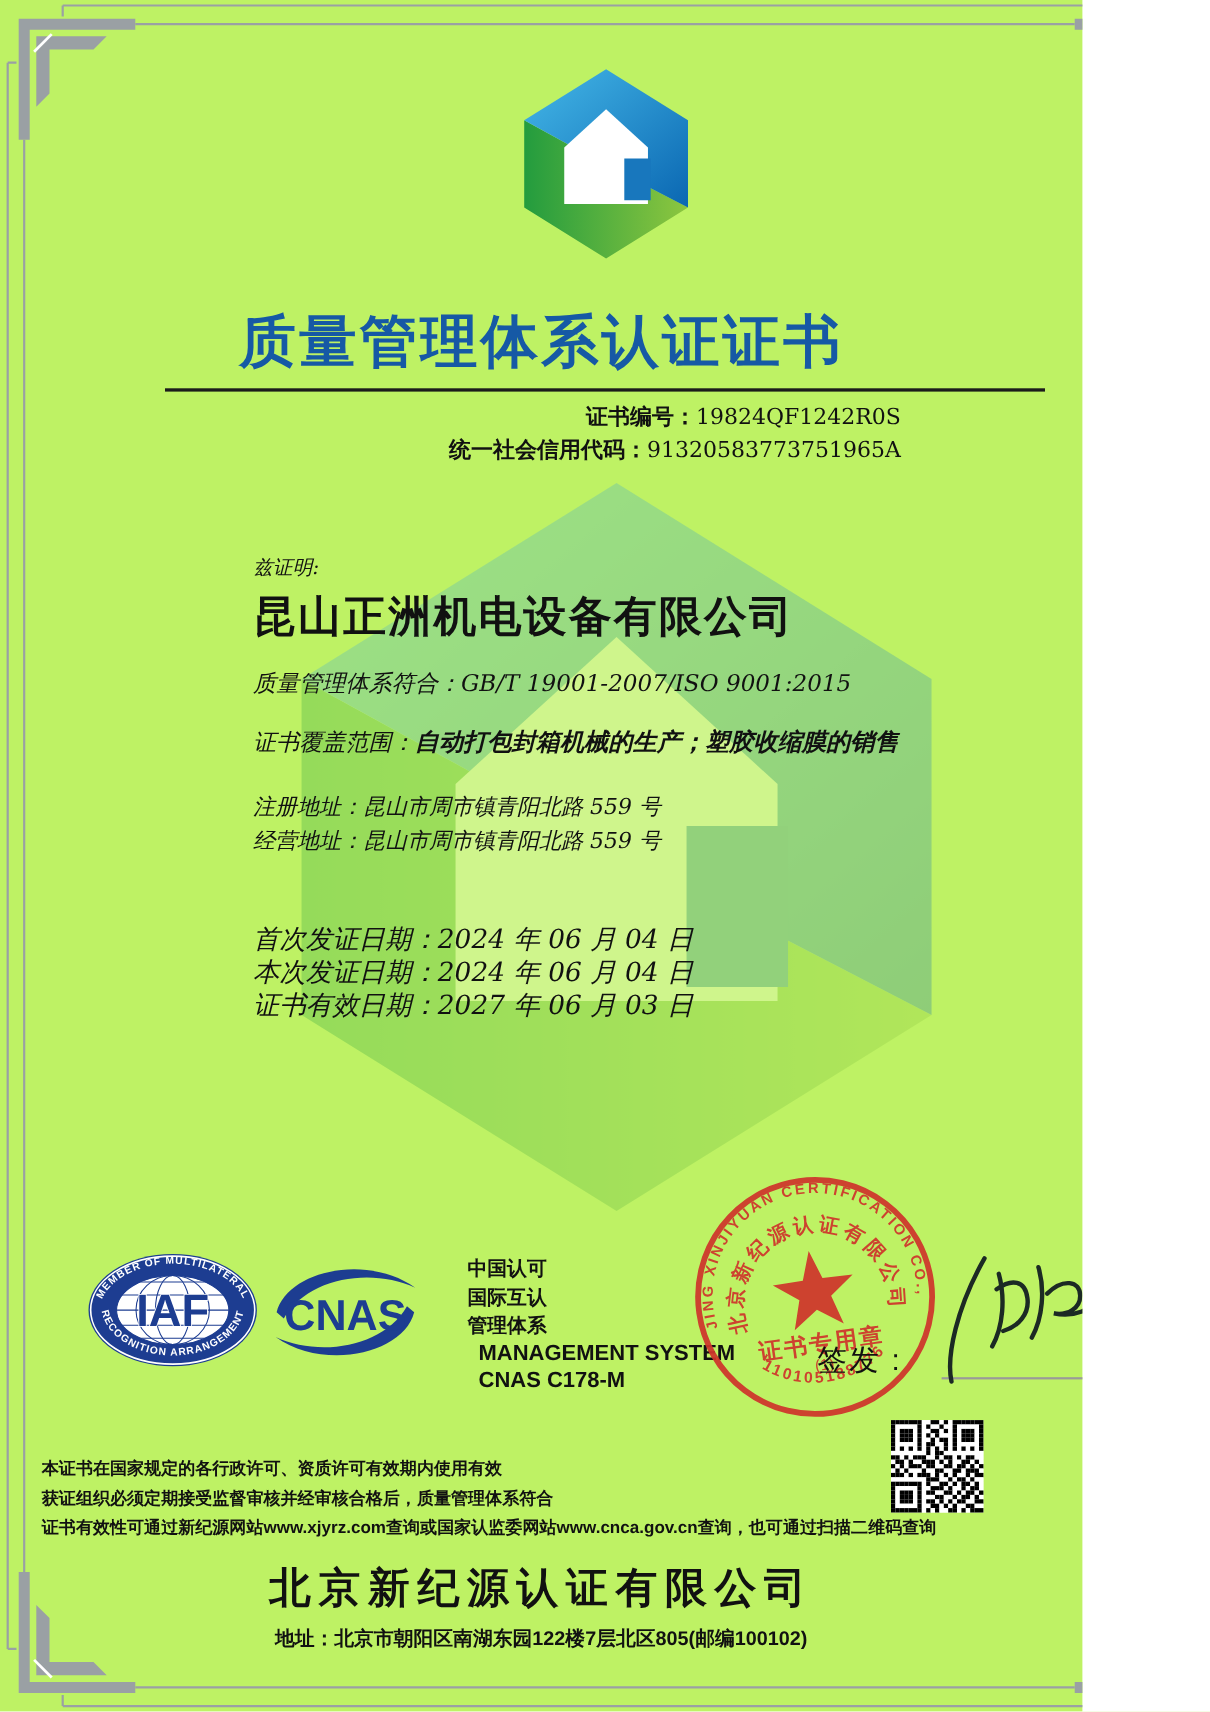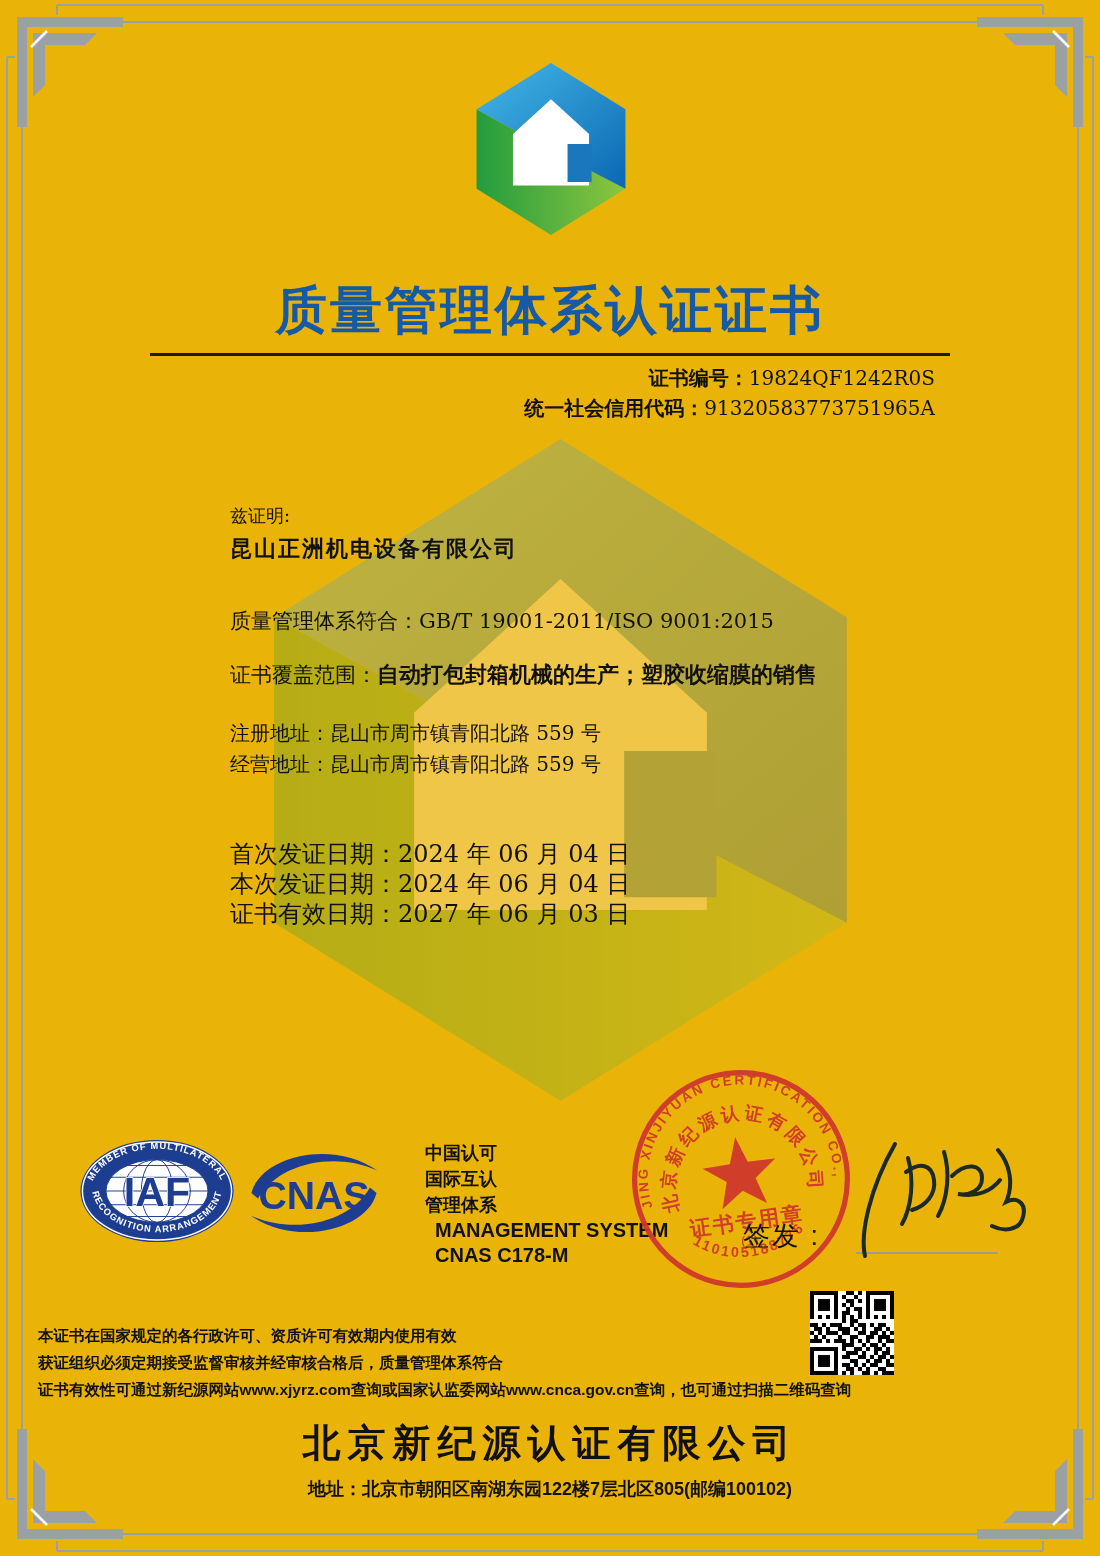--- a/index.html
+++ b/index.html
@@ -1,16 +1,16 @@
 <!DOCTYPE html>
 <html><head>
 <meta charset="utf-8">
 <style>
   html,body{margin:0;padding:0;background:#ffffff;}
-  .page{position:relative;width:1100px;height:1556px;background:#eab308;overflow:hidden;
+  .page{position:relative;width:984px;height:1556px;background:#bef264;overflow:hidden;
         font-family:"Liberation Sans",sans-serif;color:#111;}
   .abs{position:absolute;}
 
   
   .frame-svg{left:0;top:0;width:1100px;height:1556px;z-index:3;pointer-events:none;}
 
   
   .watermark{left:238px;top:420px;width:645px;height:700px;opacity:.26;z-index:0;}
 
   
@@ -19,23 +19,23 @@
               letter-spacing:3px;color:#1659a5;z-index:2;font-family:"Liberation Sans",sans-serif;}
   .title-rule{left:150px;top:353px;width:800px;height:3px;background:#1b1b1b;z-index:2;}
   .hdr-row{right:165px;text-align:left;font-size:20px;z-index:2;white-space:nowrap;}
   .hdr-row .lbl{font-weight:bold;font-family:"Liberation Sans",sans-serif;}
   .hdr-row .val{font-family:"DejaVu Serif","Liberation Serif",serif;}
   .row-certno{top:365px;}
   .row-credit{top:395px;}
 
   
   .body-line{left:230px;z-index:2;white-space:nowrap;}
-  .serif{font-family:"DejaVu Serif","Liberation Serif",serif;}
+  .serif{font-family:"DejaVu Serif","Liberation Serif",serif;font-style:italic;}
   .certify-intro{top:504px;font-size:18px;}
-  .company-name{top:534px;font-size:22px;font-weight:bold;letter-spacing:2px;
+  .company-name{top:534px;font-size:39px;font-weight:bold;letter-spacing:2px;
                 font-family:"Liberation Sans",sans-serif;}
   .standard-row{top:607px;font-size:21px;}
   .scope-row{top:660px;font-size:21px;}
   .scope-row .scope-val{font-size:22px;font-weight:bold;font-family:"Liberation Sans",sans-serif;}
   .addr-row{font-size:20px;}
   .row-regaddr{top:720px;}
   .row-opaddr{top:751px;}
   .date-row{font-size:24px;}
   .row-first{top:838px;}
   .row-current{top:868px;}
@@ -133,21 +133,21 @@
     <span class="lbl">证书编号：</span><span class="val">19824QF1242R0S</span>
   </div>
   <div class="abs hdr-row row-credit">
     <span class="lbl">统一社会信用代码：</span><span class="val">91320583773751965A</span>
   </div>
 
   <div class="abs body-line serif certify-intro">兹证明:</div>
   <div class="abs body-line company-name">昆山正洲机电设备有限公司</div>
 
   <div class="abs body-line serif standard-row">
-    <span>质量管理体系符合：</span><span>GB/T 19001-2011/ISO 9001:2015</span>
+    <span>质量管理体系符合：</span><span>GB/T 19001-2007/ISO 9001:2015</span>
   </div>
 
   <div class="abs body-line serif scope-row">
     <span>证书覆盖范围：</span><span class="scope-val">自动打包封箱机械的生产；塑胶收缩膜的销售</span>
   </div>
 
   <div class="abs body-line serif addr-row row-regaddr">
     <span>注册地址：</span><span>昆山市周市镇青阳北路 559 号</span>
   </div>
   <div class="abs body-line serif addr-row row-opaddr">

